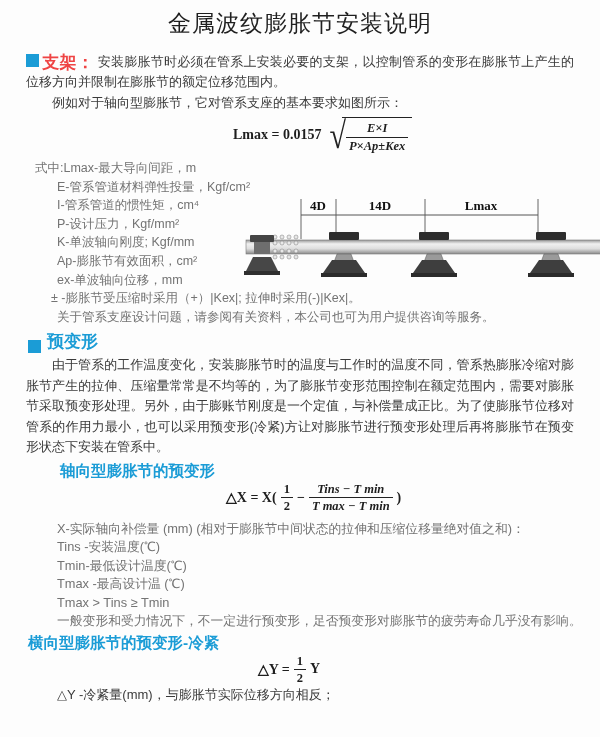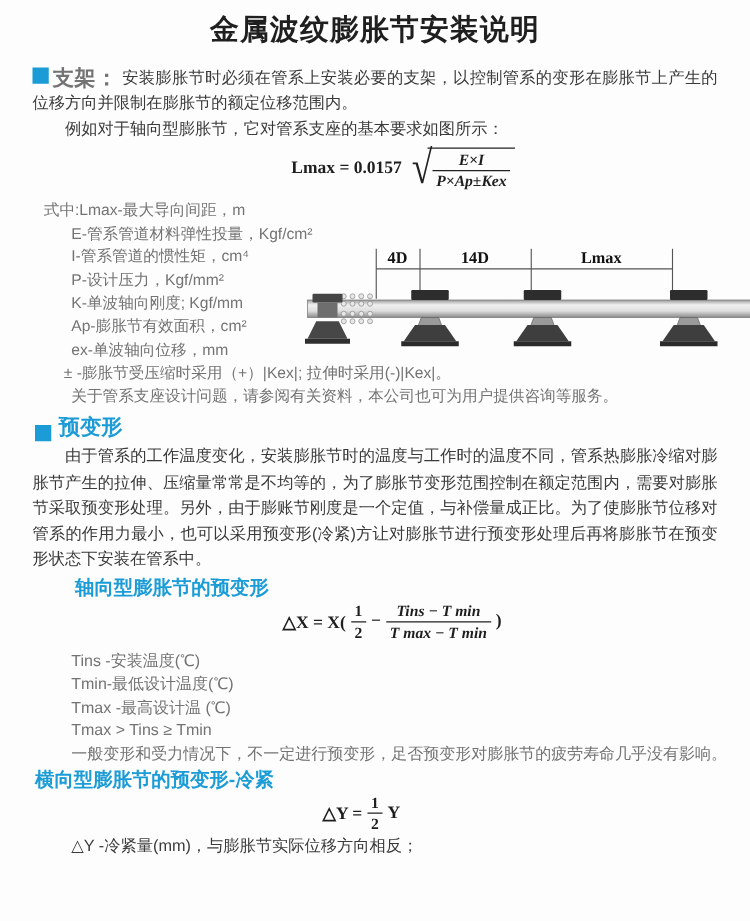--- a/index.html
+++ b/index.html
@@ -2,34 +2,34 @@
 <html><head>
 <meta charset="utf-8">
 <style>
   * { margin:0; padding:0; box-sizing:border-box; }
   html,body { background:#ffffff; }
   .page {
     position:relative; width:600px; height:737px; overflow:hidden;
     background:#fdfdfd; font-family:"Liberation Sans", sans-serif; color:#3a3a3a;
   }
   .title {
-    margin:10px 0 14px; text-align:center; font-size:23px; font-weight:bold;
+    margin:10px 0 14px; text-align:center; font-size:23px; font-weight:normal;
     color:#1f1f1f; letter-spacing:1px; line-height:1.2;
   }
   .para {
     width:548px; margin:0 auto; font-size:13px; line-height:20.5px;
     text-align:justify; color:#3a3a3a;
   }
   .indent { text-indent:26px; }
   .inline-head { white-space:nowrap; }
   .sq {
     display:inline-block; width:13px; height:13px; background:#1b9cd6;
     margin-right:3px; vertical-align:-1px;
   }
-  .head-text { color:#737373; font-size:17px; font-weight:bold; line-height:1; vertical-align:-2px; }
+  .head-text { color:#ef4444; font-size:17px; font-weight:bold; line-height:1; vertical-align:-2px; }
   
   .formula {
     font-family:"Liberation Serif", serif; color:#1e1e1e; font-size:14px;
     display:flex; align-items:center;
   }
   .f-bold { font-weight:bold; }
   .f-ital { font-style:italic; }
   .frac {
     display:inline-flex; flex-direction:column; text-align:center;
     font-size:12.5px; line-height:1.15; margin:0 4px; font-weight:bold;justify-content:space-between;
@@ -185,20 +185,21 @@
     <span class="f-bold">−</span>
     <span class="frac f-ital">
       <span class="num">Tins − T min</span>
       <span class="den">T max − T min</span>
     </span>
     <span class="f-bold">)</span>
   </div>
 
 
   <div class="defs items">
+    <div class="def-line">X-实际轴向补偿量 (mm) (相对于膨胀节中间状态的拉伸和压缩位移量绝对值之和)：</div>
     <div class="def-line">Tins -安装温度(℃)</div>
     <div class="def-line">Tmin-最低设计温度(℃)</div>
     <div class="def-line">Tmax -最高设计温 (℃)</div>
     <div class="def-line">Tmax &gt; Tins ≥ Tmin</div>
     <div class="def-line">一般变形和受力情况下，不一定进行预变形，足否预变形对膨胀节的疲劳寿命几乎没有影响。</div>
   </div>
 
   <h3 class="sub-head lateral-h">横向型膨胀节的预变形-冷紧</h3>
 
   <div class="formula f3">

